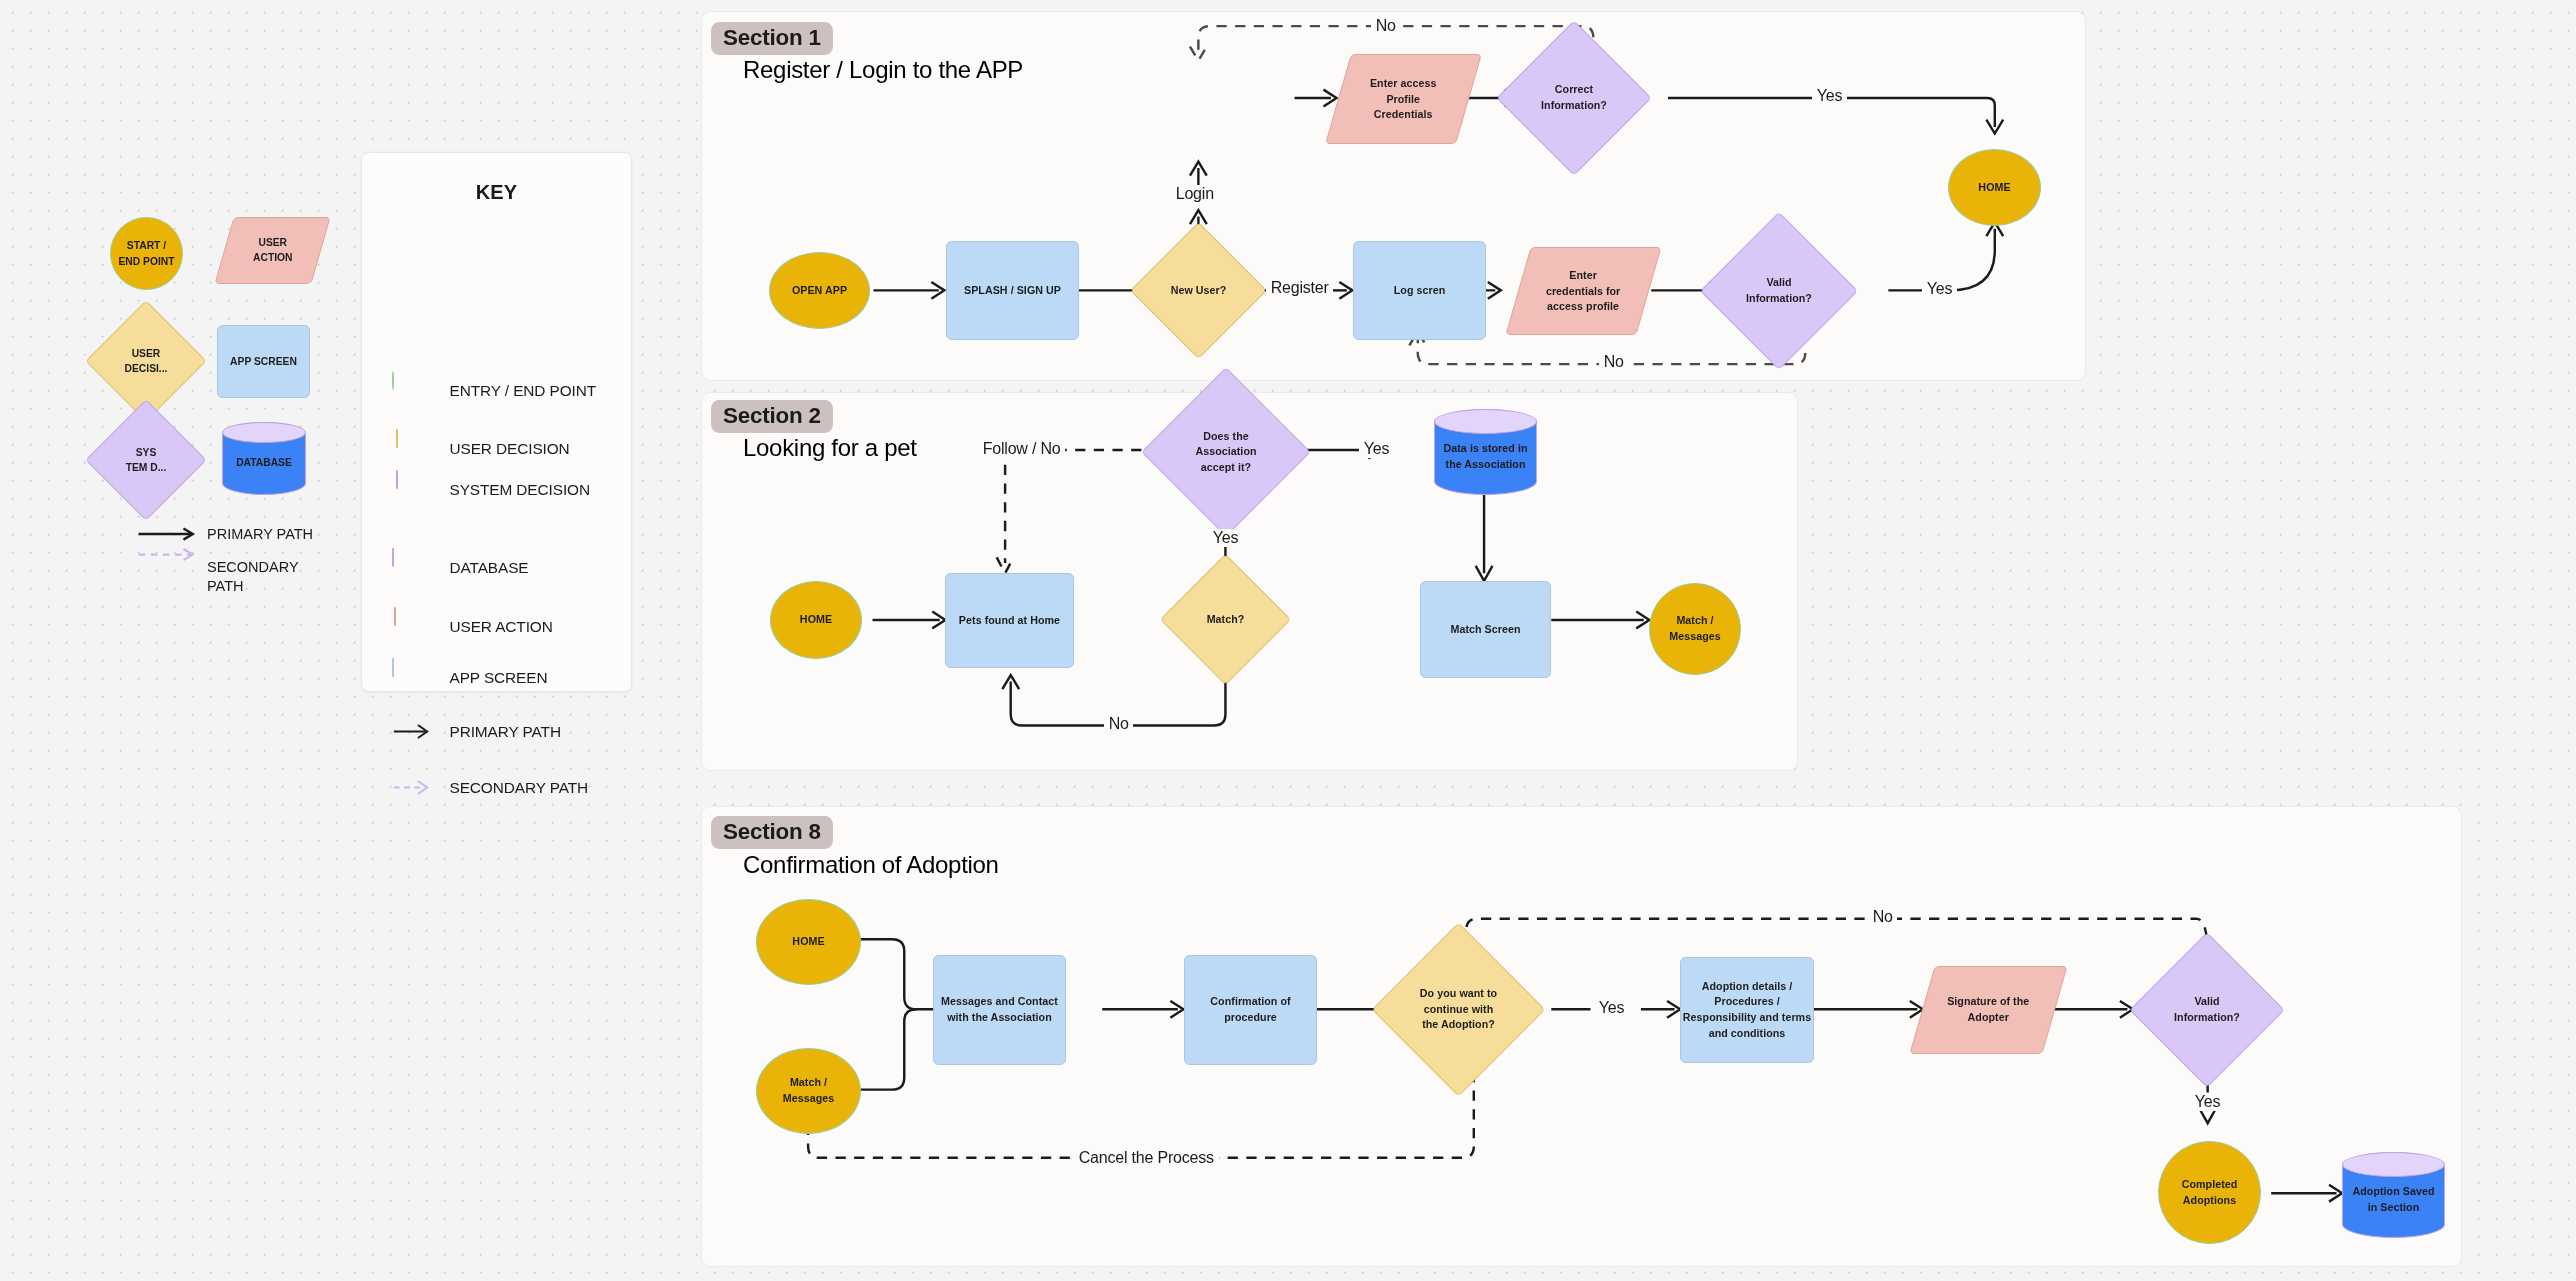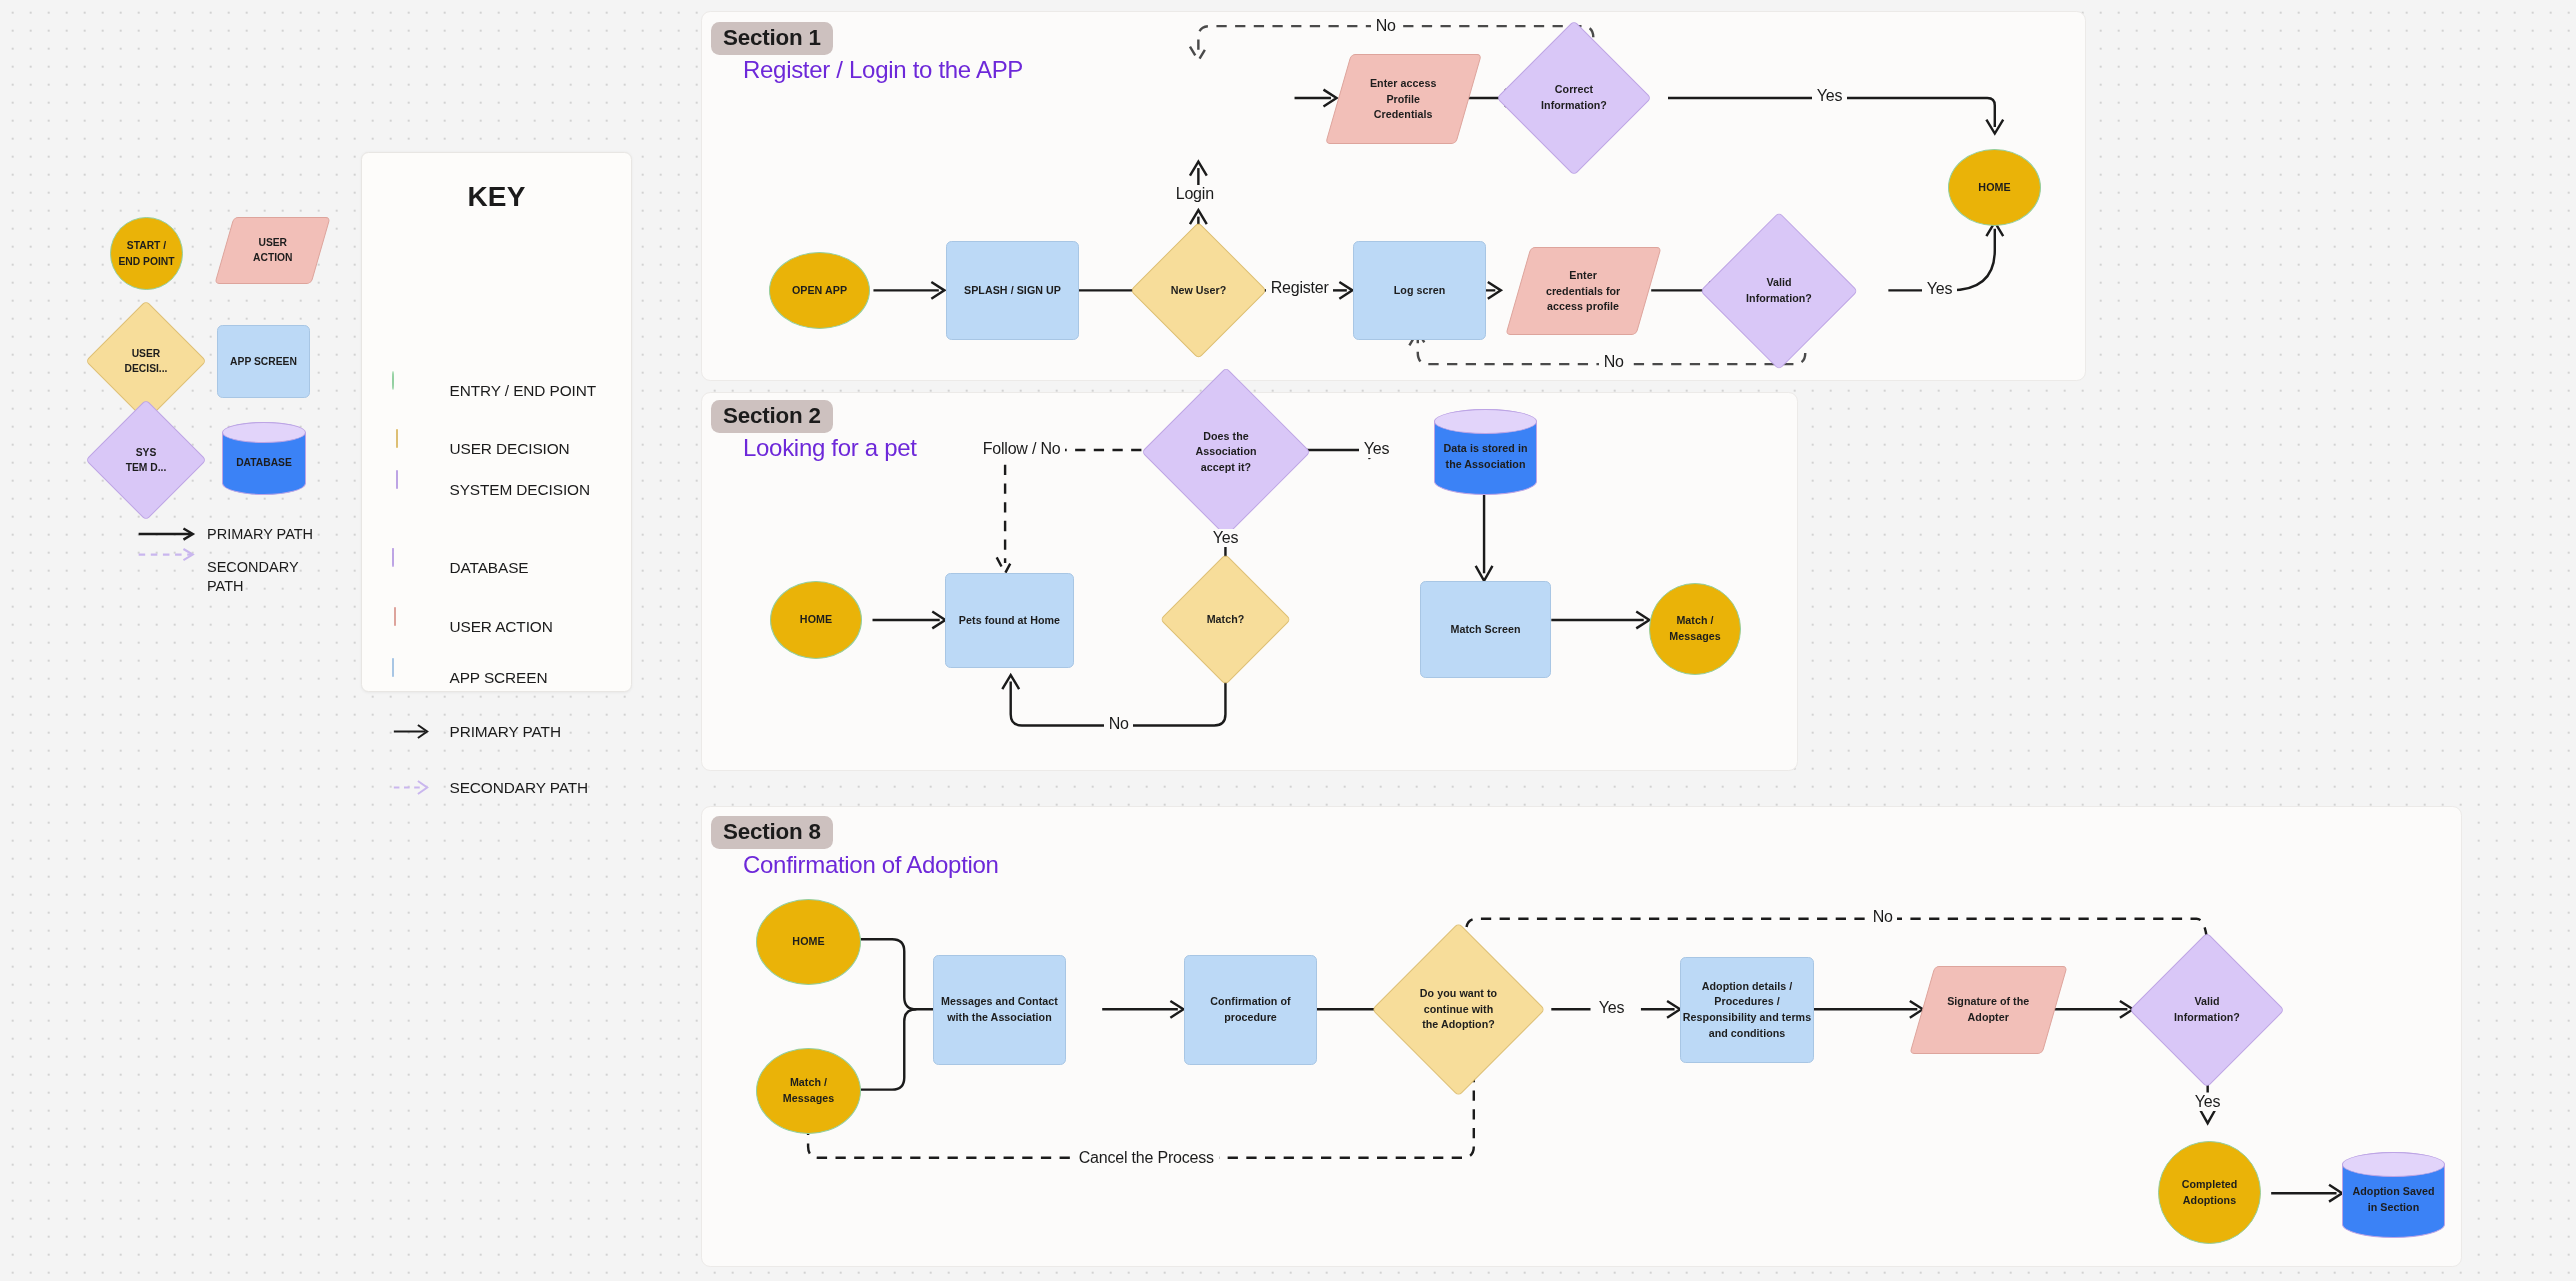--- a/index.html
+++ b/index.html
@@ -32,21 +32,21 @@
     font-size:22.4px;
     font-weight:700;
     color:#1b1b1b;
     letter-spacing:-0.2px;
     line-height:1;
     white-space:nowrap;
   }
   .sec-sub {
     position:absolute;
     font-size:24px;
-    color:#6d28d9;
+    color:#000000;
     white-space:nowrap;
     letter-spacing:-0.3px;
   }
 
   
   .node {
     position:absolute;
     box-sizing:border-box;
     display:flex; align-items:center; justify-content:center;
     text-align:center;
@@ -110,21 +110,21 @@
   .keycard {
     position:absolute;
     background:#fdfcfa;
     border:0.9px solid #e8e6e3;
     border-radius:7.5px;
     box-shadow:0 0.9px 2.8px rgba(0,0,0,.05);
     box-sizing:border-box;
   }
   .key-title {
     position:absolute; width:100%; text-align:center;
-    font-size:28px; font-weight:700; color:#1b1b1b; letter-spacing:0.2px;
+    font-size:20px; font-weight:700; color:#1b1b1b; letter-spacing:0.2px;
   }
   .key-row { position:absolute; display:flex; align-items:center; }
   .key-label {
     font-size:15.4px; color:#1b1b1b; letter-spacing:-0.1px; white-space:nowrap;
   }
   .sw { position:relative; width:37px; height:37px; margin-right:20.5px; flex:0 0 37px; }
   .sw-circle { width:37px; height:37px; border-radius:50%; background:#b4e8bd; border:1.4px solid #93cfa0; box-sizing:border-box; }
   .sw-dia { width:30px; height:30px; margin:3.7px; border-radius:3.7px; transform:rotate(45deg); box-sizing:border-box; }
   .sw-dia.u { background:#f7dd9a; border:1.4px solid #ddbf74; }
   .sw-dia.s { background:#d9c7f7; border:1.4px solid #bda4e4; }

